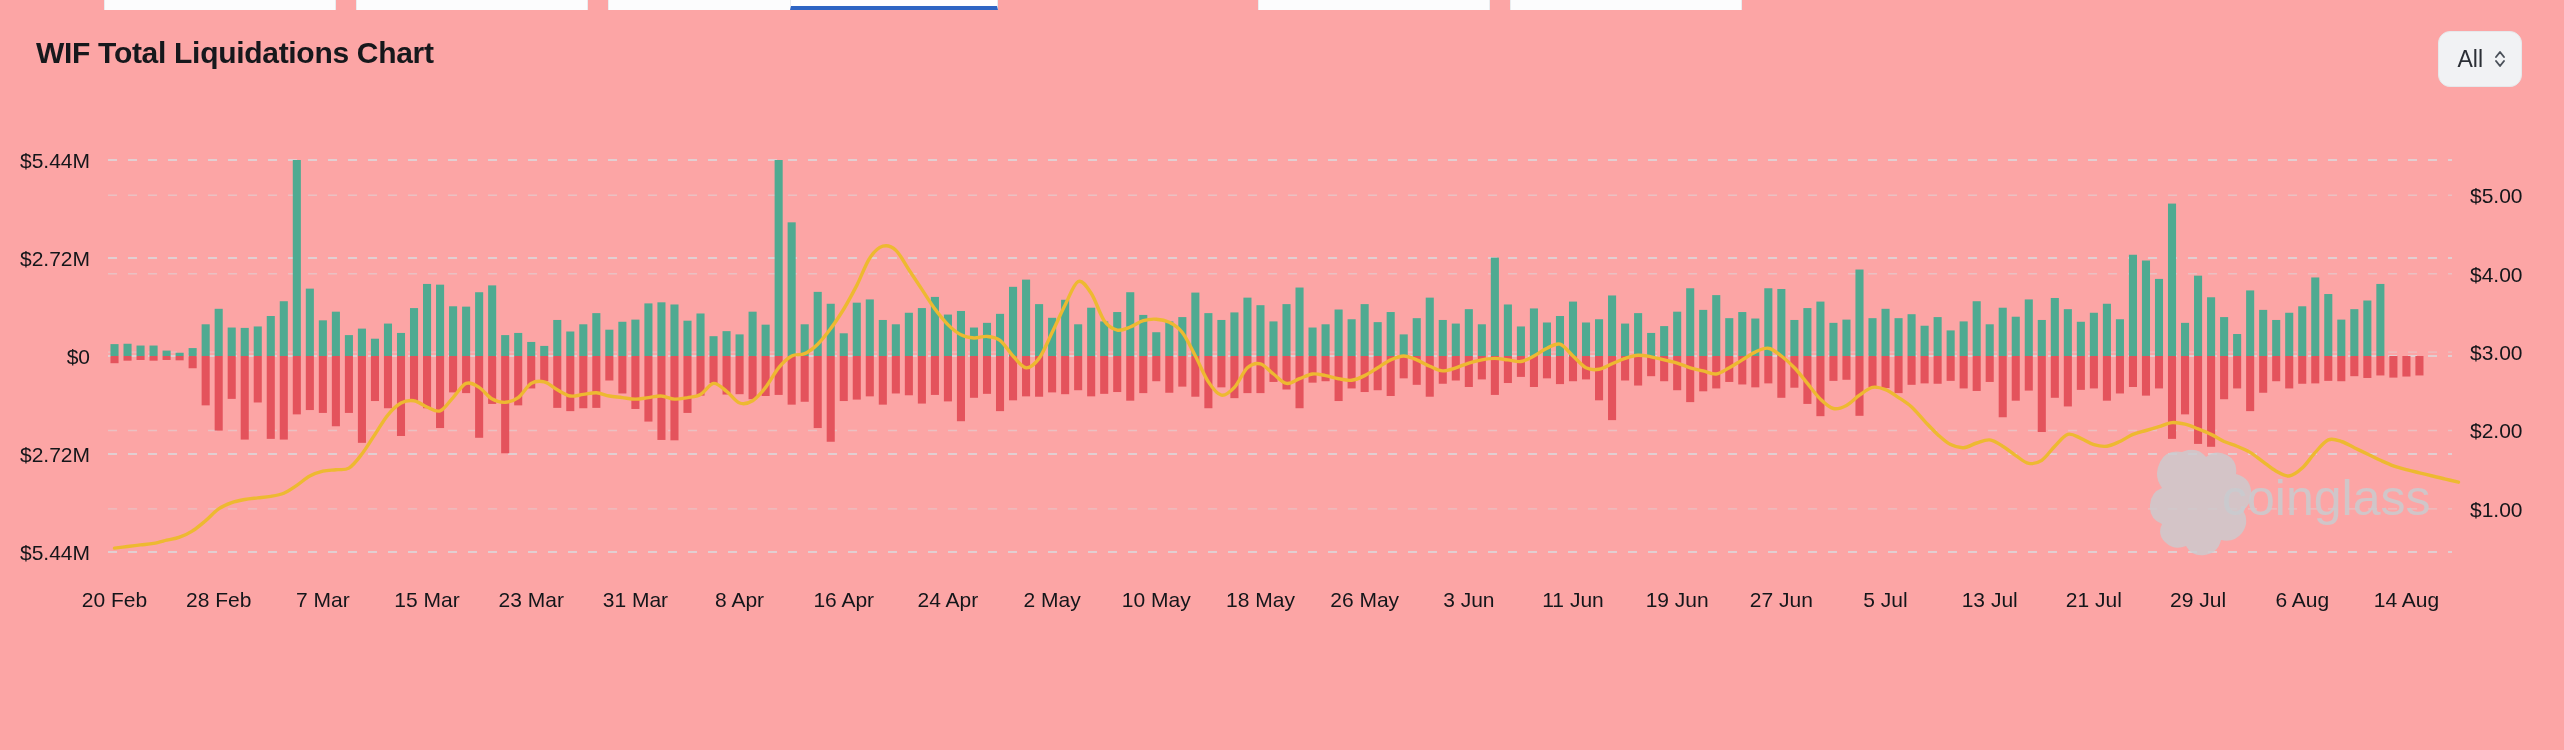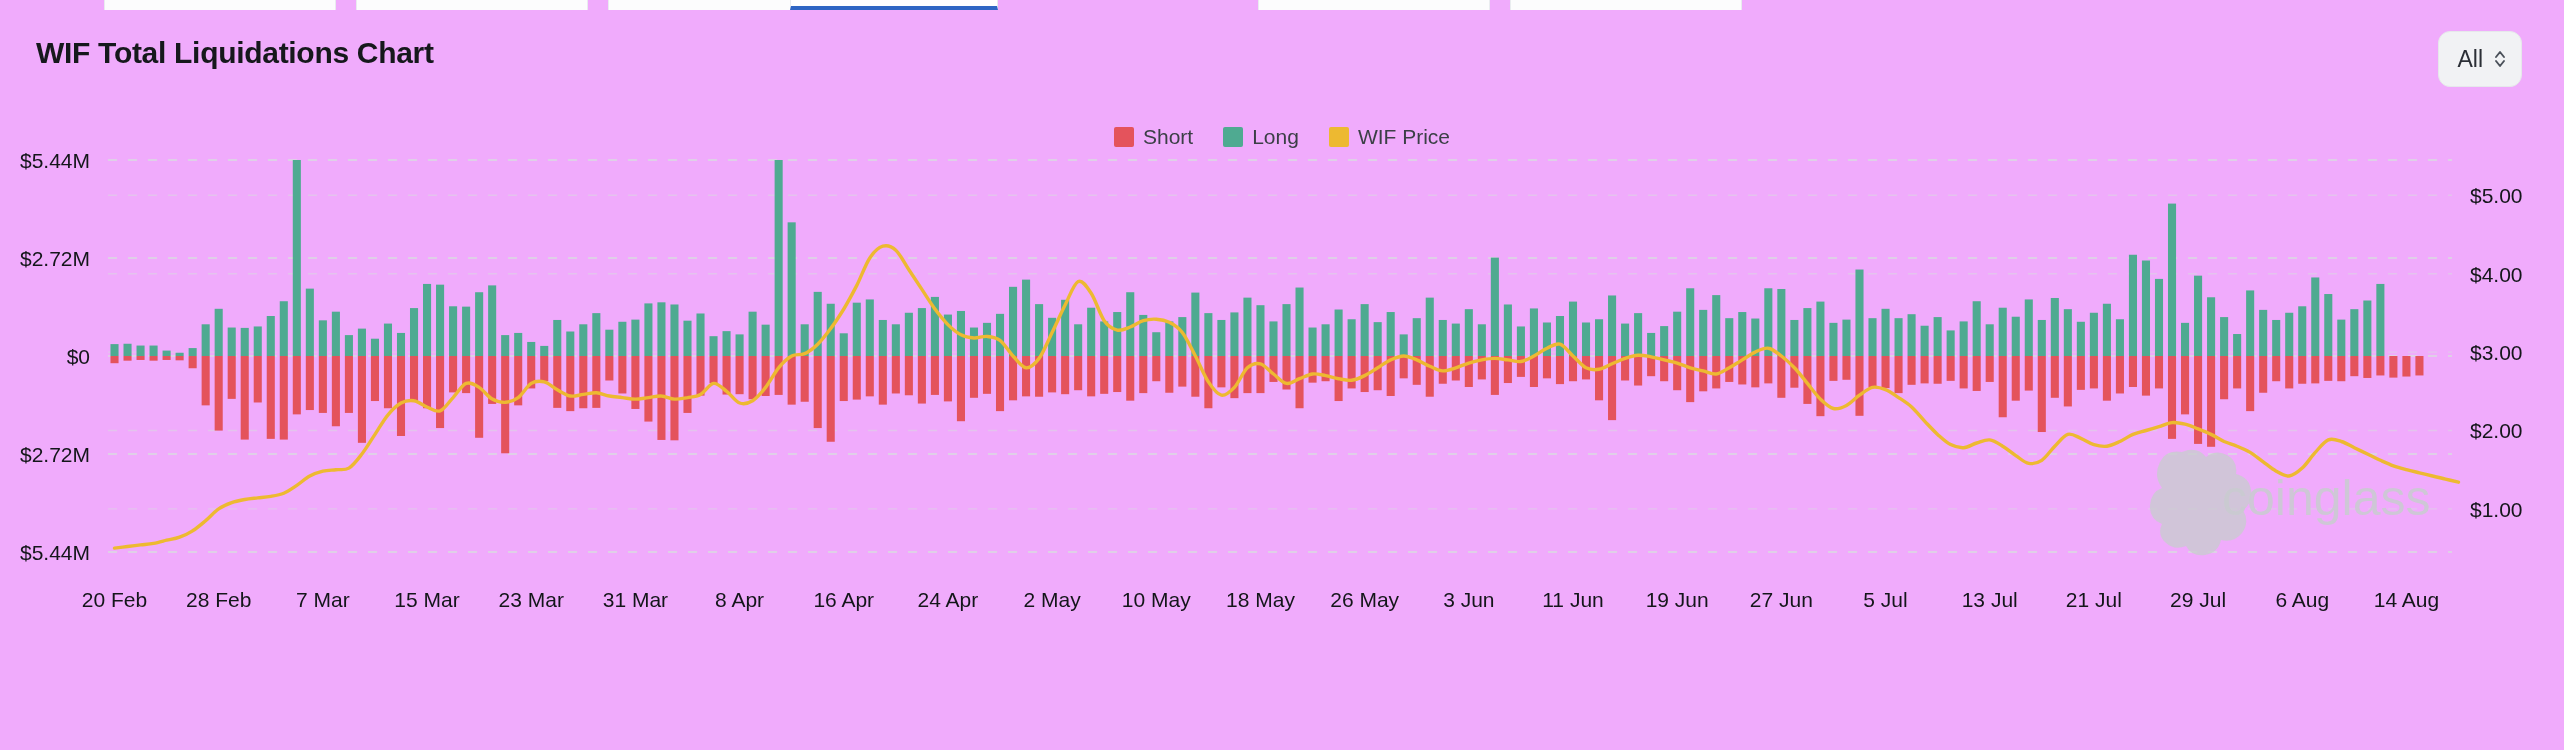--- a/index.html
+++ b/index.html
@@ -5,21 +5,21 @@
   * { box-sizing: border-box; margin: 0; padding: 0; }
   html, body {
     width: 2564px; height: 750px;
     background: #f7f8f9;
     font-family: "Liberation Sans", sans-serif;
     overflow: hidden;
   }
   #app {
     position: relative;
     width: 2564px; height: 750px;
-    background: #f0abfc;
+    background: #fca5a5;
   }
 
   
   .tabstrip {
     position: absolute; top: 0; left: 0; width: 100%; height: 14px;
   }
   .tab-frag {
     position: absolute; top: -34px; height: 44px;
     background: #fcfcfd;
     border: 1px solid #e9ecef;
@@ -124,34 +124,20 @@
   <div class="range-select">
     <span class="rs-label">All</span>
     <span class="rs-chev">
       <svg width="14" height="22" viewBox="0 0 14 22" aria-hidden="true">
         <path d="M3 9 L7 4 L11 9" fill="none" stroke="currentColor" stroke-width="1.9" stroke-linecap="round" stroke-linejoin="round"></path>
         <path d="M3 13 L7 18 L11 13" fill="none" stroke="currentColor" stroke-width="1.9" stroke-linecap="round" stroke-linejoin="round"></path>
       </svg>
     </span>
   </div>
 
-  <div class="legend" id="legend">
-      <div class="legend-item">
-        <span class="legend-swatch" style="background: rgb(228, 83, 92);"></span>
-        <span class="legend-label">Short</span>
-      </div>
-      <div class="legend-item">
-        <span class="legend-swatch" style="background: rgb(79, 170, 145);"></span>
-        <span class="legend-label">Long</span>
-      </div>
-      <div class="legend-item">
-        <span class="legend-swatch" style="background: rgb(237, 185, 49);"></span>
-        <span class="legend-label">WIF Price</span>
-      </div>
-    </div>
 
   <div class="plot-wrap">
     <svg class="plot" id="plot" width="2564" height="520" viewBox="0 0 2564 520">
         <line x1="108" x2="2452" y1="8" y2="8" class="gridline"></line>
         <text x="90" y="16" class="axis-text axis-text-l">$5.44M</text>
         <line x1="108" x2="2452" y1="106" y2="106" class="gridline"></line>
         <text x="90" y="114" class="axis-text axis-text-l">$2.72M</text>
         <line x1="108" x2="2452" y1="204" y2="204" class="gridline"></line>
         <text x="90" y="212" class="axis-text axis-text-l">$0</text>
         <line x1="108" x2="2452" y1="302" y2="302" class="gridline"></line>

